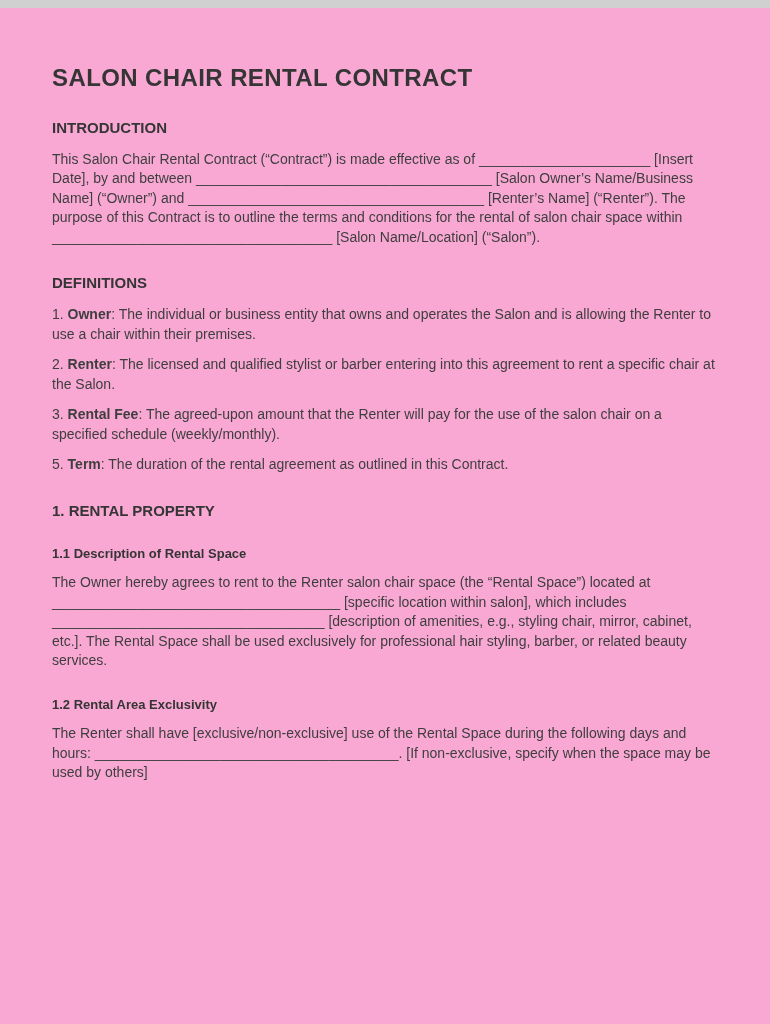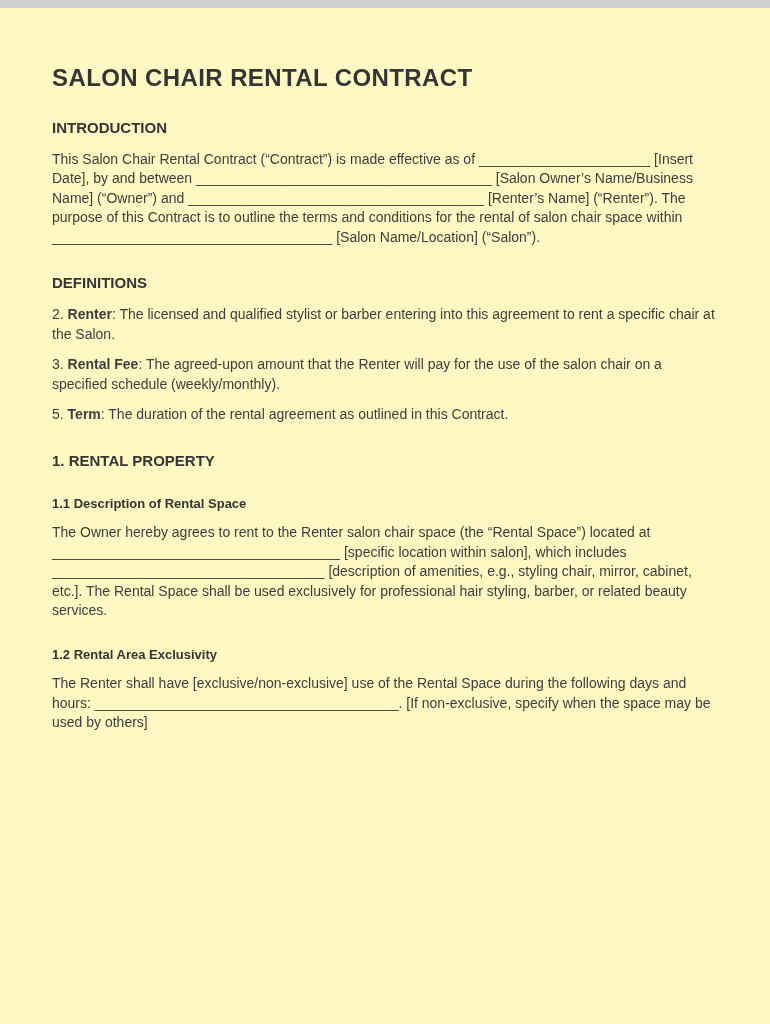--- a/index.html
+++ b/index.html
@@ -7,21 +7,21 @@
       padding: 0;
     }
     body {
       background: #ffffff;
       font-family: "Liberation Sans", sans-serif;
     }
     .viewport {
       position: relative;
       width: 770px;
       height: 1024px;
-      background: #fef9c3;
+      background: #f9a8d4;
       overflow: hidden;
     }
     .top-edge {
       position: absolute;
       top: 0;
       left: 0;
       width: 770px;
       height: 8px;
       background: #d0d0d0;
     }
@@ -75,20 +75,21 @@
 
   <div class="page">
 
     <h1>SALON CHAIR RENTAL CONTRACT</h1>
 
     <h2>INTRODUCTION</h2>
     <p>This Salon Chair Rental Contract (“Contract”) is made effective as of ______________________ [Insert Date], by and between ______________________________________ [Salon Owner’s Name/Business Name] (“Owner”) and ______________________________________ [Renter’s Name] (“Renter”). The purpose of this Contract is to outline the terms and conditions for the rental of salon chair space within ____________________________________ [Salon Name/Location] (“Salon”).</p>
 
     <h2>DEFINITIONS</h2>
 
+    <p class="def"><span>1. </span><strong>Owner</strong><span>: The individual or business entity that owns and operates the Salon and is allowing the Renter to use a chair within their premises.</span></p>
 
     <p class="def"><span>2. </span><strong>Renter</strong><span>: The licensed and qualified stylist or barber entering into this agreement to rent a specific chair at the Salon.</span></p>
 
     <p class="def"><span>3. </span><strong>Rental Fee</strong><span>: The agreed-upon amount that the Renter will pay for the use of the salon chair on a specified schedule (weekly/monthly).</span></p>
 
 
     <p class="def"><span>5. </span><strong>Term</strong><span>: The duration of the rental agreement as outlined in this Contract.</span></p>
 
     <h2>1. RENTAL PROPERTY</h2>
 

